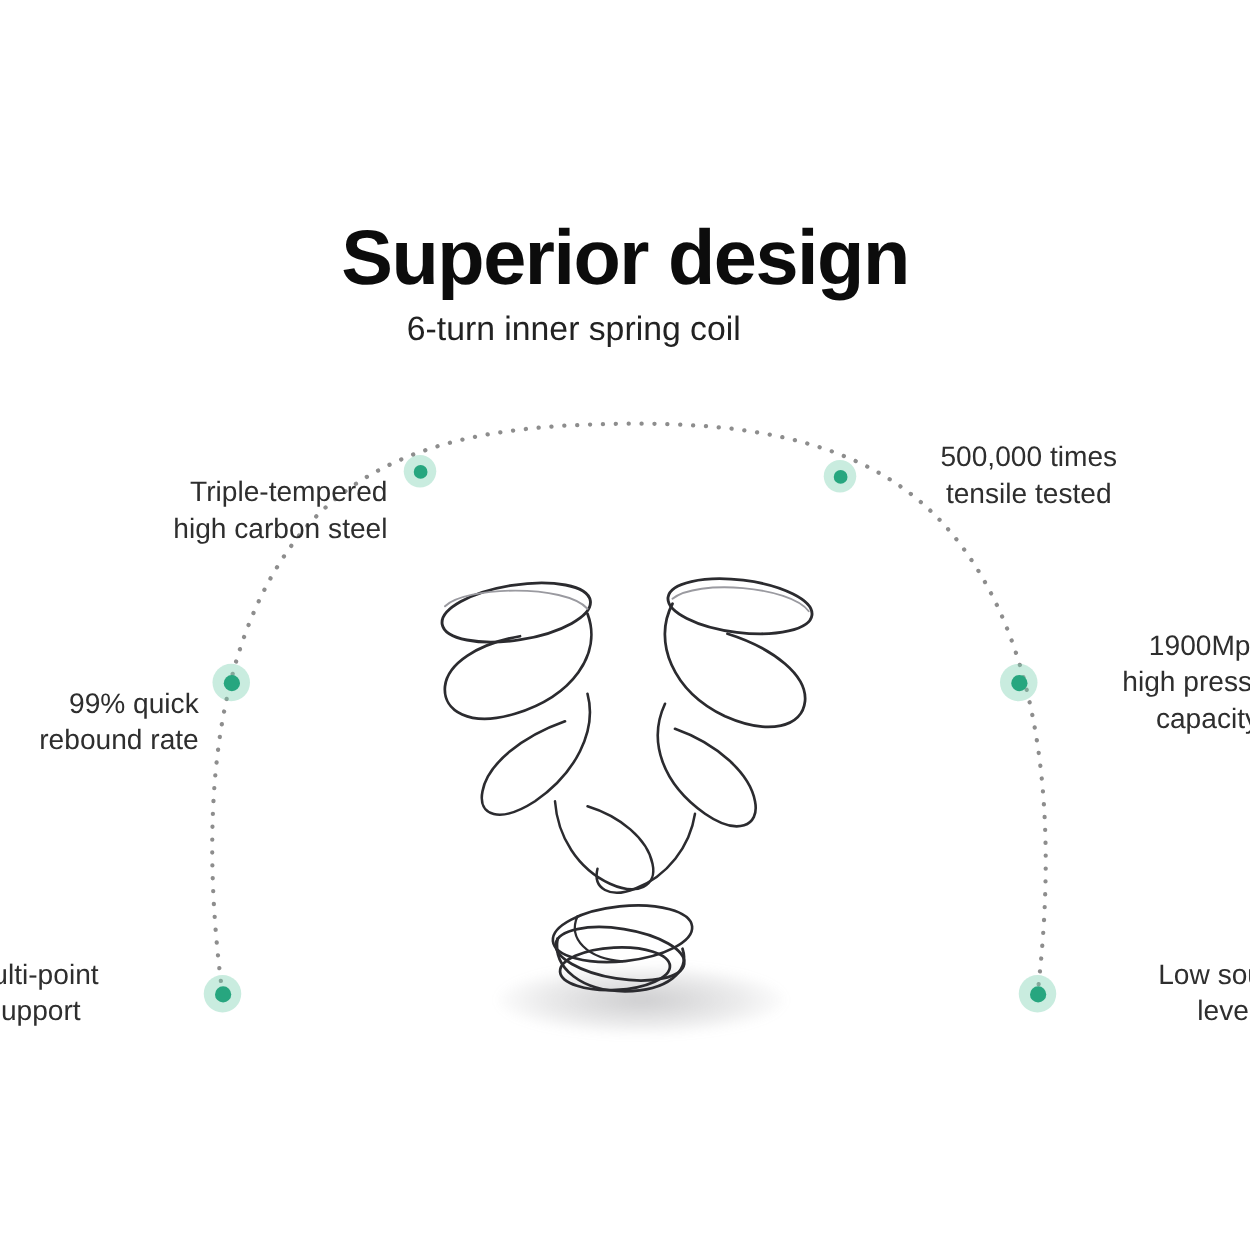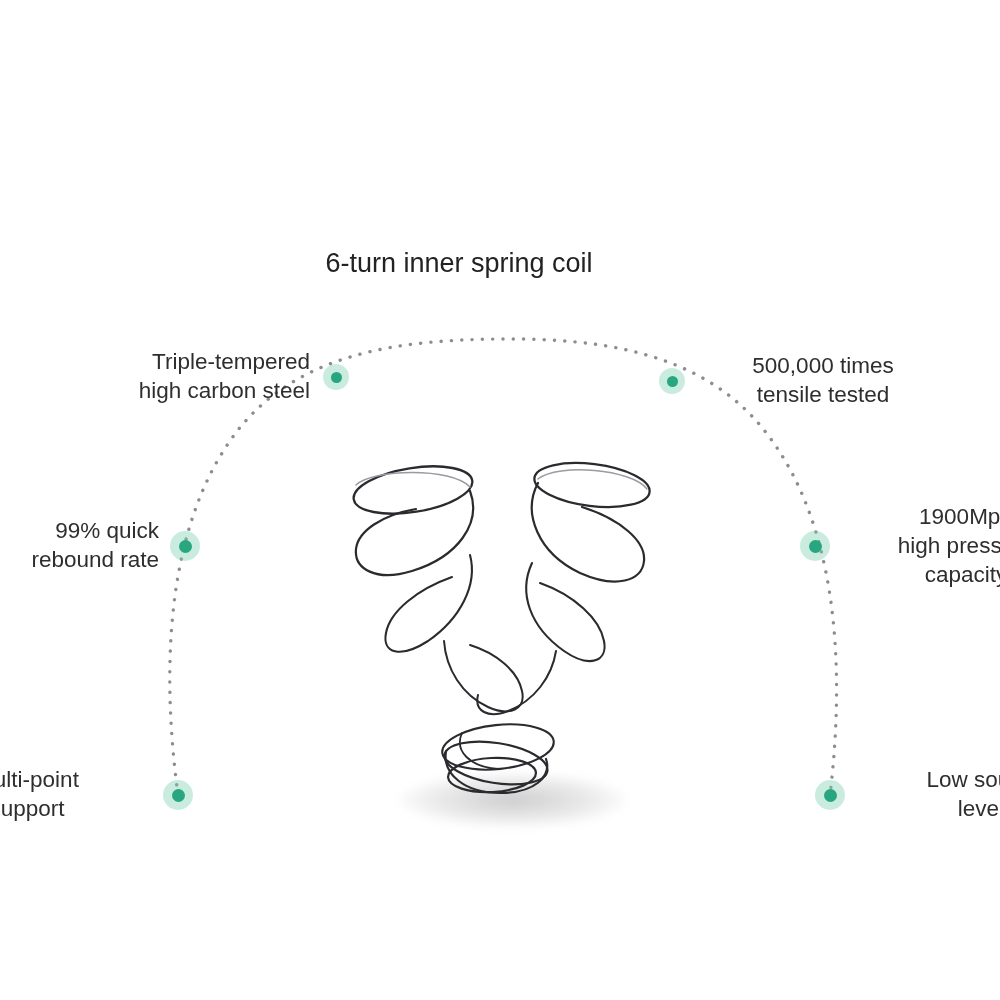--- a/index.html
+++ b/index.html
@@ -114,29 +114,30 @@
   .marker.sm .core { width: 11px; height: 11px; margin-left: -5.5px; margin-top: -5.5px; }
 
   
   .label {
     position: absolute;
     font-size: 22.5px;
     line-height: 29px;
     color: #2e2e2e;
     white-space: pre-line;
   }
-  .label.right-align { text-align: right; }
+  .label.right-align { text-align: right; margin-top: 32px; }
   .label.left-align  { text-align: left; }
   .label.center-align{ text-align: center; }
 </style>
 </head>
 <body>
 
 <div id="page">
 
+  <div id="title">Superior design</div>
   <div id="subtitle">6-turn inner spring coil</div>
 
   <svg id="arc-svg" viewBox="0 0 1000 1000">
     <path class="arc-dotted" d="M 178 795
              C 160 660, 168 520, 238 430
              C 300 352, 400 340, 500 339
              C 600 338, 702 352, 764 430
              C 836 520, 846 660, 830 795"></path>
   </svg>
 

